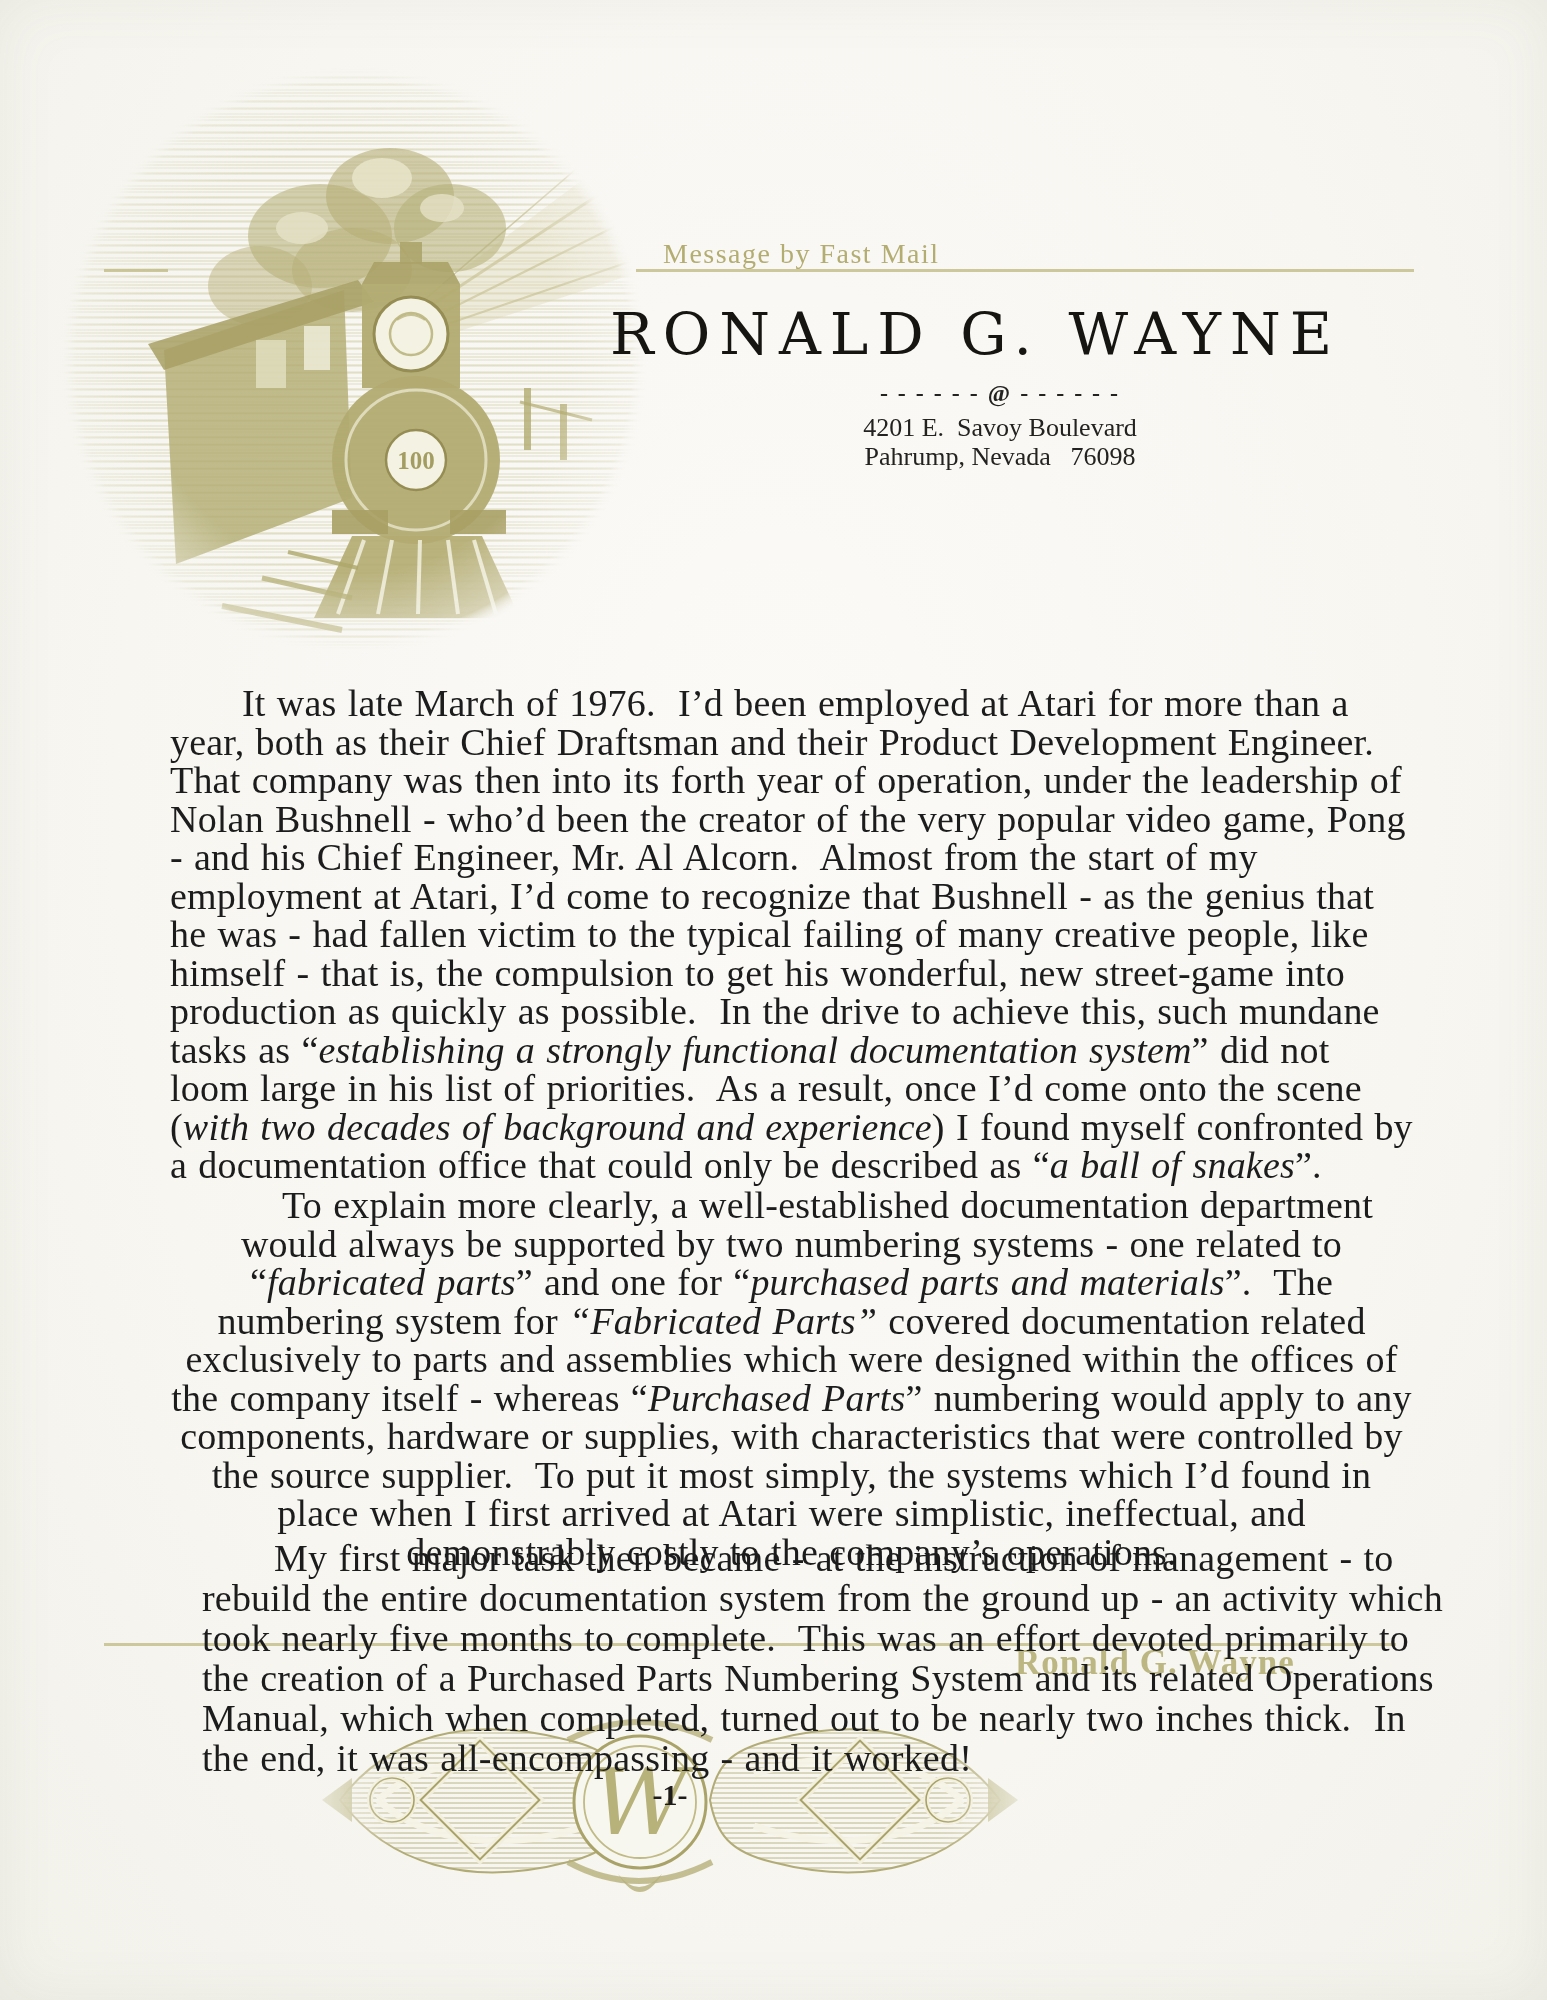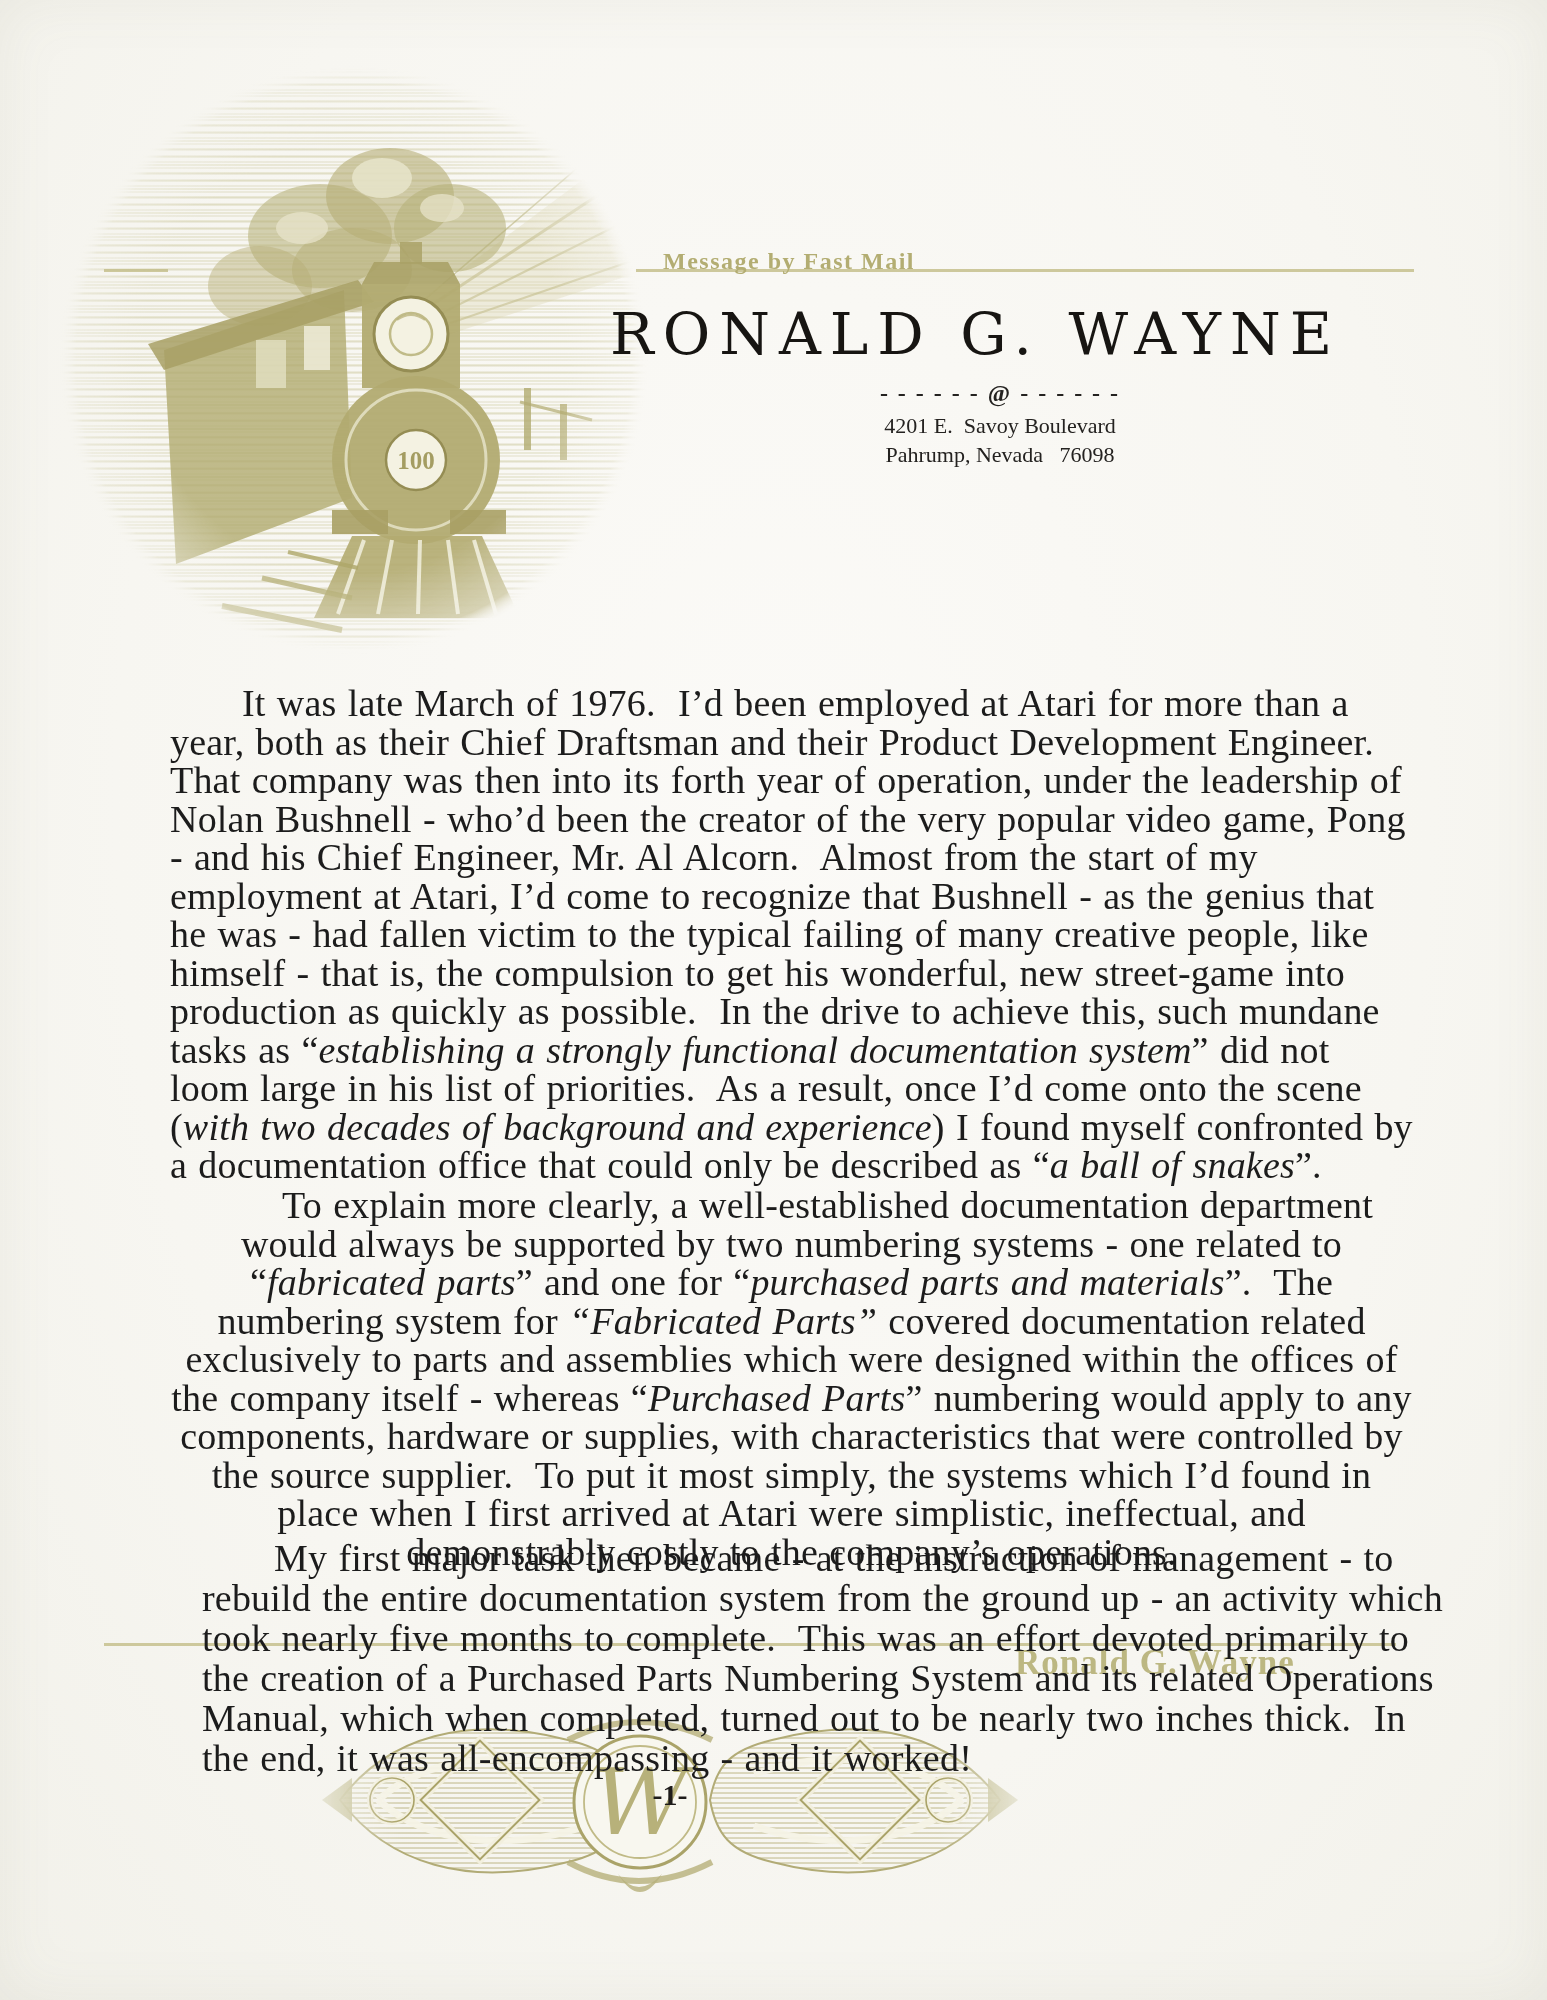--- a/index.html
+++ b/index.html
@@ -10,22 +10,22 @@
     background:#f8f7f3;
     background-image:radial-gradient(ellipse at 50% 40%, #fbfaf7 0%, #f7f6f1 60%, #f2f1ea 100%);
     overflow:hidden;
     font-family:"Liberation Serif", serif;
     color:#1c1c1c;
     box-shadow:inset 0 0 60px rgba(120,115,90,0.08);
   }
   .abs{position:absolute;}
   
   .tagline{
-    left:663px;top:248px;
-    font-size:24px;font-weight:bold;
+    left:663px;top:238px;
+    font-size:28px;font-weight:normal;
     color:#b3ad72;letter-spacing:1.5px;
     z-index:1;
   }
   .rule{height:3px;background:#cdc89c;z-index:0;}
   .rule-top-a{left:104px;top:269px;width:64px;}
   .rule-top-b{left:636px;top:269px;width:778px;}
   .name-line{
     left:610px;top:300px;width:720px;
     text-align:center;
     font-size:58px;
@@ -35,21 +35,21 @@
     z-index:2;
     white-space:nowrap;
   }
   .separator{
     left:830px;top:380px;width:340px;
     text-align:center;
     font-size:24px;font-weight:bold;
     letter-spacing:2px;color:#242220;
     z-index:2;white-space:pre;
   }
-  .addr{left:810px;width:380px;text-align:center;font-size:22px;color:#242220;z-index:2;white-space:pre;}
+  .addr{left:810px;width:380px;text-align:center;font-size:26px;color:#242220;z-index:2;white-space:pre;}
   .addr1{top:413px;}
   .addr2{top:442px;}
   
   .train{left:52px;top:58px;width:604px;height:604px;z-index:0;}
   
   .heading{
     left:170px;top:604px;width:1250px;
     font-size:30px;z-index:3;
   }
   .heading .bd{font-weight:bold;}

